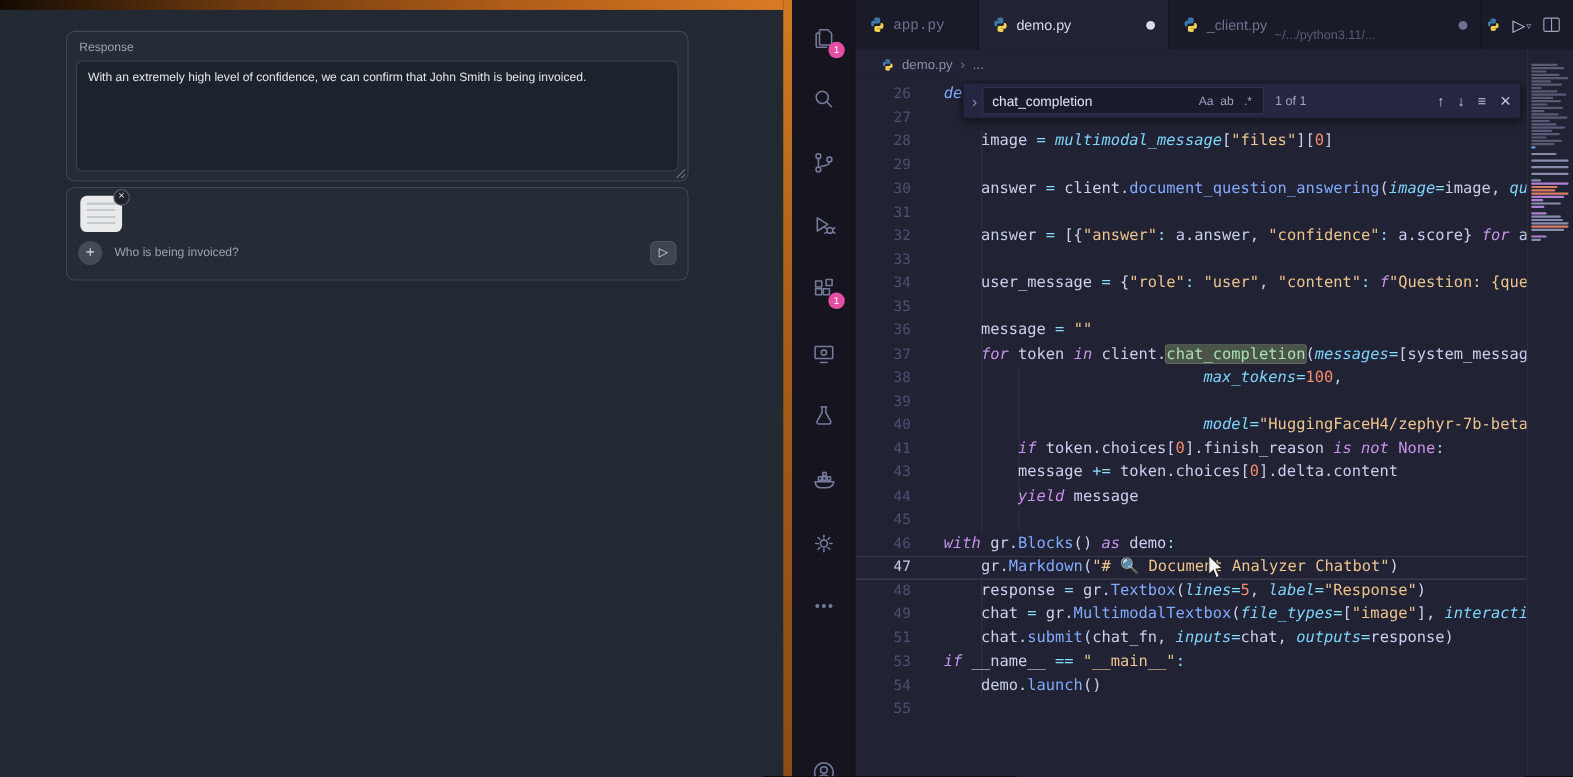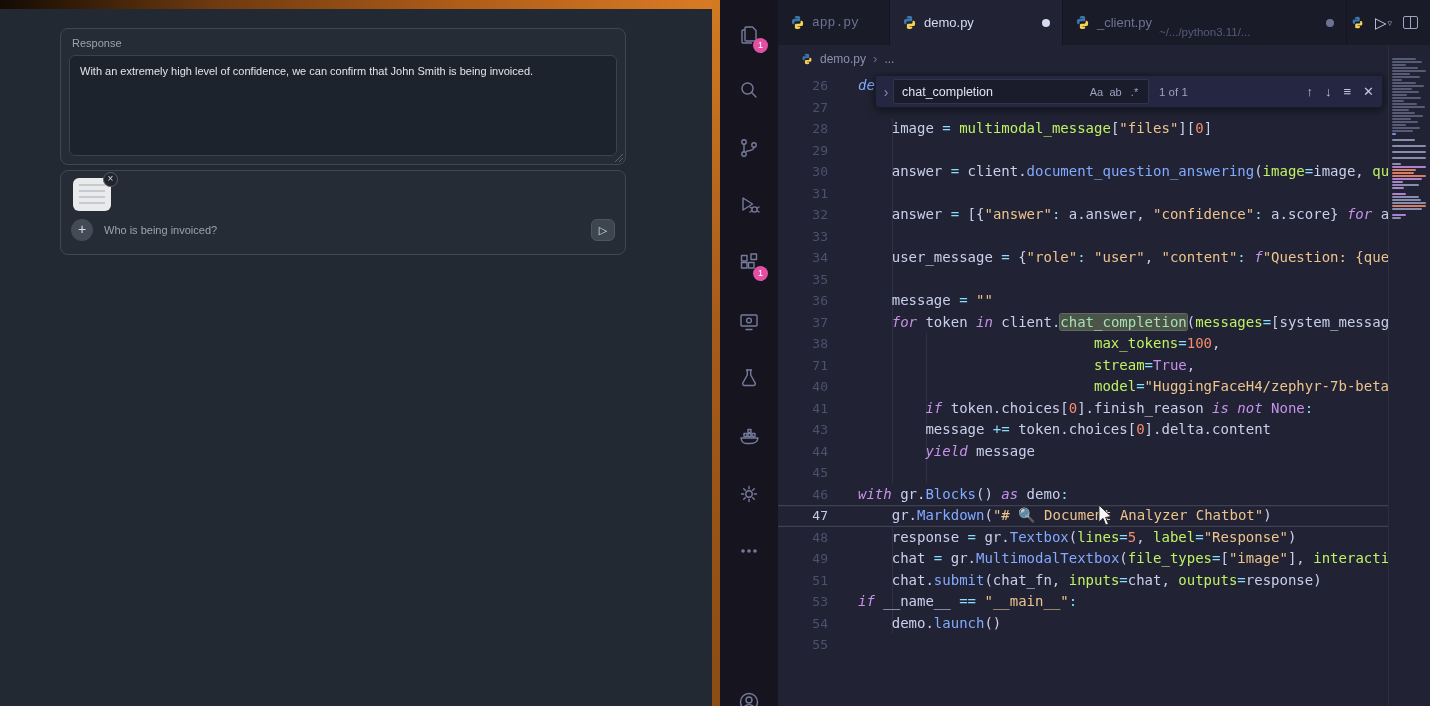--- a/index.html
+++ b/index.html
@@ -75,21 +75,21 @@
   .code-row .code-text { padding-left:30px; }
   .code-row.active { box-shadow: inset 0 1.2px 0 rgba(255,255,255,.14), inset 0 -1.2px 0 rgba(255,255,255,.14); }
   .code-row.active .ln { color:#c6cbe8; }
 
   .t-v { color:#c9cfec; }
   .t-k { color:#c792ea; font-style:italic; }
   .t-kc { color:#c792ea; }
   .t-s { color:#ecc48d; }
   .t-f { color:#82aaff; }
   .t-fi { color:#82aaff; font-style:italic; }
-  .t-p { color:#bef264; }
+  .t-p { color:#7dd3fc; font-style:italic; }
   .t-n { color:#f78c6c; }
   .t-o { color:#89ddff; }
   .t-fh { color:#a8e0b0; background:rgba(118,134,96,.5); box-shadow:0 0 0 1px rgba(180,190,150,.45); border-radius:2px; }
 
   .indent-guide { position:absolute; width:1px; background:rgba(255,255,255,.07); }
 
   .find-widget { position:absolute; left:97px; top:3px; width:508px; height:33px; z-index:6;
     background:#252742; border:1px solid #191a2a; border-radius:0 0 4px 4px;
     box-shadow:0 2px 8px rgba(0,0,0,.5); display:flex; align-items:center; padding:0 8px 0 3px; }
   .find-expand { width:14px; color:#8a8ea8; font-size:14px; text-align:center; cursor:pointer; }
@@ -278,21 +278,21 @@
           <div class="code-row"><span class="ln">29</span><span class="code-text"></span></div>
           <div class="code-row"><span class="ln">30</span><span class="code-text"><span class="t-v">    answer </span><span class="t-o">=</span><span class="t-v"> client.</span><span class="t-f">document_question_answering</span><span class="t-v">(</span><span class="t-p">image</span><span class="t-o">=</span><span class="t-v">image, </span><span class="t-p">question</span></span></div>
           <div class="code-row"><span class="ln">31</span><span class="code-text"></span></div>
           <div class="code-row"><span class="ln">32</span><span class="code-text"><span class="t-v">    answer </span><span class="t-o">=</span><span class="t-v"> [{</span><span class="t-s">"answer"</span><span class="t-o">:</span><span class="t-v"> a.answer, </span><span class="t-s">"confidence"</span><span class="t-o">:</span><span class="t-v"> a.score} </span><span class="t-k">for</span><span class="t-v"> a </span></span></div>
           <div class="code-row"><span class="ln">33</span><span class="code-text"></span></div>
           <div class="code-row"><span class="ln">34</span><span class="code-text"><span class="t-v">    user_message </span><span class="t-o">=</span><span class="t-v"> {</span><span class="t-s">"role"</span><span class="t-o">:</span><span class="t-v"> </span><span class="t-s">"user"</span><span class="t-v">, </span><span class="t-s">"content"</span><span class="t-o">:</span><span class="t-v"> </span><span class="t-k">f</span><span class="t-s">"Question: {question}"</span></span></div>
           <div class="code-row"><span class="ln">35</span><span class="code-text"></span></div>
           <div class="code-row"><span class="ln">36</span><span class="code-text"><span class="t-v">    message </span><span class="t-o">=</span><span class="t-v"> </span><span class="t-s">""</span></span></div>
           <div class="code-row"><span class="ln">37</span><span class="code-text"><span class="t-v">    </span><span class="t-k">for</span><span class="t-v"> token </span><span class="t-k">in</span><span class="t-v"> client.</span><span class="t-fh">chat_completion</span><span class="t-v">(</span><span class="t-p">messages</span><span class="t-o">=</span><span class="t-v">[system_messag</span></span></div>
           <div class="code-row"><span class="ln">38</span><span class="code-text"><span class="t-v">                            </span><span class="t-p">max_tokens</span><span class="t-o">=</span><span class="t-n">100</span><span class="t-v">,</span></span></div>
-          <div class="code-row"><span class="ln">71</span><span class="code-text"><span class="t-v">                            </span><span class="t-p">stream</span><span class="t-o">=</span><span class="t-kc">True</span><span class="t-v">,</span></span></div>
+          <div class="code-row"><span class="ln">39</span></div>
           <div class="code-row"><span class="ln">40</span><span class="code-text"><span class="t-v">                            </span><span class="t-p">model</span><span class="t-o">=</span><span class="t-s">"HuggingFaceH4/zephyr-7b-beta"</span></span></div>
           <div class="code-row"><span class="ln">41</span><span class="code-text"><span class="t-v">        </span><span class="t-k">if</span><span class="t-v"> token.choices[</span><span class="t-n">0</span><span class="t-v">].finish_reason </span><span class="t-k">is</span><span class="t-v"> </span><span class="t-k">not</span><span class="t-v"> </span><span class="t-kc">None</span><span class="t-o">:</span></span></div>
           <div class="code-row"><span class="ln">43</span><span class="code-text"><span class="t-v">        message </span><span class="t-o">+=</span><span class="t-v"> token.choices[</span><span class="t-n">0</span><span class="t-v">].delta.content</span></span></div>
           <div class="code-row"><span class="ln">44</span><span class="code-text"><span class="t-v">        </span><span class="t-k">yield</span><span class="t-v"> message</span></span></div>
           <div class="code-row"><span class="ln">45</span><span class="code-text"></span></div>
           <div class="code-row"><span class="ln">46</span><span class="code-text"><span class="t-k">with</span><span class="t-v"> gr.</span><span class="t-f">Blocks</span><span class="t-v">() </span><span class="t-k">as</span><span class="t-v"> demo</span><span class="t-o">:</span></span></div>
           <div class="code-row active"><span class="ln">47</span><span class="code-text"><span class="t-v">    gr.</span><span class="t-f">Markdown</span><span class="t-v">(</span><span class="t-s">"# 🔍 Document Analyzer Chatbot"</span><span class="t-v">)</span></span></div>
           <div class="code-row"><span class="ln">48</span><span class="code-text"><span class="t-v">    response </span><span class="t-o">=</span><span class="t-v"> gr.</span><span class="t-f">Textbox</span><span class="t-v">(</span><span class="t-p">lines</span><span class="t-o">=</span><span class="t-n">5</span><span class="t-v">, </span><span class="t-p">label</span><span class="t-o">=</span><span class="t-s">"Response"</span><span class="t-v">)</span></span></div>
           <div class="code-row"><span class="ln">49</span><span class="code-text"><span class="t-v">    chat </span><span class="t-o">=</span><span class="t-v"> gr.</span><span class="t-f">MultimodalTextbox</span><span class="t-v">(</span><span class="t-p">file_types</span><span class="t-o">=</span><span class="t-v">[</span><span class="t-s">"image"</span><span class="t-v">], </span><span class="t-p">interactive</span></span></div>
           <div class="code-row"><span class="ln">51</span><span class="code-text"><span class="t-v">    chat.</span><span class="t-f">submit</span><span class="t-v">(chat_fn, </span><span class="t-p">inputs</span><span class="t-o">=</span><span class="t-v">chat, </span><span class="t-p">outputs</span><span class="t-o">=</span><span class="t-v">response)</span></span></div>

